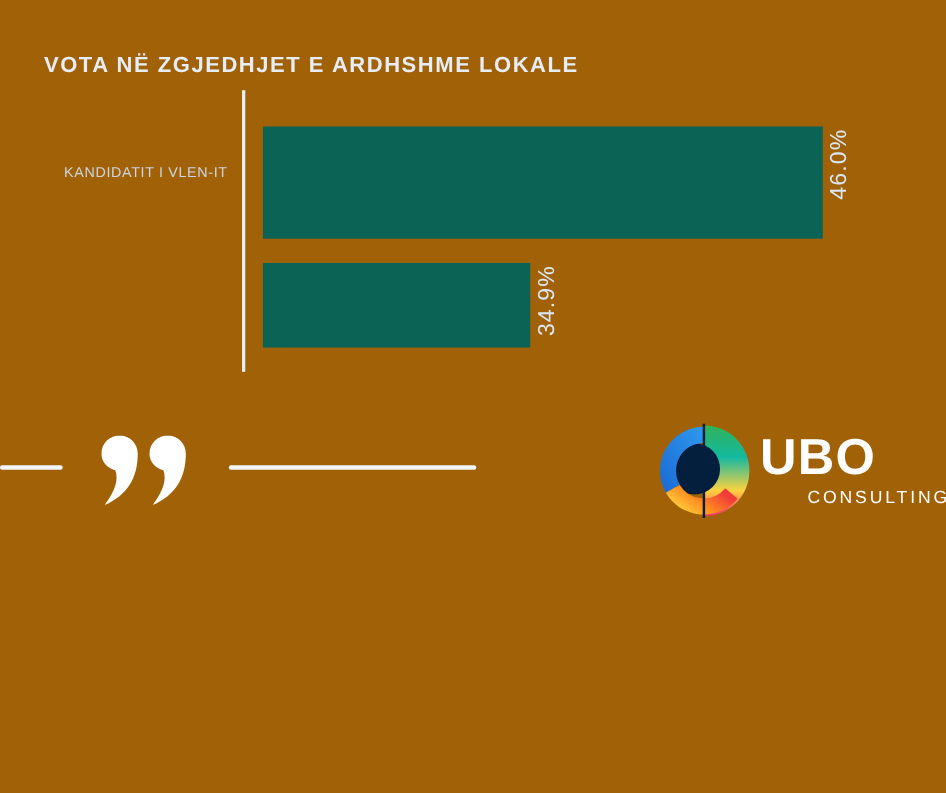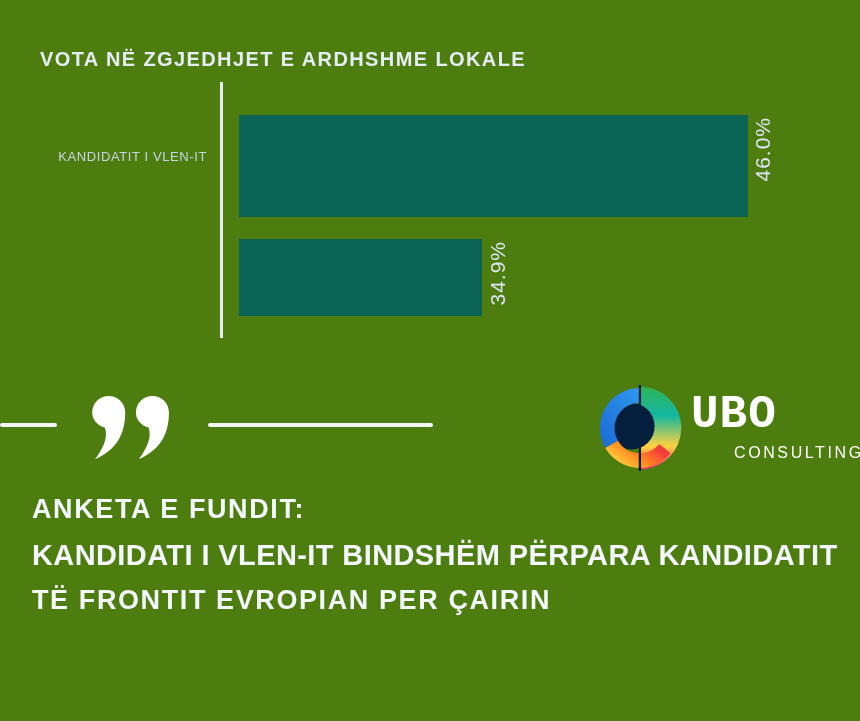--- a/index.html
+++ b/index.html
@@ -6,21 +6,21 @@
     margin: 0;
     padding: 0;
     font-family: "Liberation Sans", sans-serif;
   }
   body { background: #041f3d; }
 
   .canvas {
     position: relative;
     width: 860px;
     height: 721px;
-    background: #4d7c0f;
+    background: #a16207;
     overflow: hidden;
   }
 
   
   .chart-title {
     position: absolute;
     left: 40px;
     top: 48px;
     margin: 0;
     font-size: 20px;
@@ -92,21 +92,20 @@
   }
   .logo-title {
     position: absolute;
     left: 691px;
     top: 392px;
     font-size: 46px;
     font-weight: 700;
     letter-spacing: 1px;
     color: #ffffff;
     line-height: 1;
-    font-family: Liberation Mono, monospace;
   }
   .logo-subtitle {
     position: absolute;
     left: 734px;
     top: 444px;
     font-size: 16px;
     font-weight: 500;
     letter-spacing: 2.6px;
     color: #ffffff;
   }
@@ -185,19 +184,14 @@
     <path d="M50,2 A48,48 0 0 1 50,98 Z" fill="url(#rightGrad)"></path>
     <circle cx="40" cy="48" r="27" fill="#041f3d"></circle>
     <path d="M50,12 A38,38 0 0 0 17,69" fill="none" stroke="url(#blueGrad)" stroke-width="17"></path>
     <path d="M17,69 A38,38 0 0 0 79,74" fill="none" stroke="url(#warmGrad)" stroke-width="17"></path>
     <rect x="48.6" y="0" width="2.6" height="100" fill="#041f3d"></rect>
   </svg>
 
   <div class="logo-title">UBO</div>
   <div class="logo-subtitle">CONSULTING</div>
 
-  <div class="headline">
-    <div class="hl1">ANKETA E FUNDIT:</div>
-    <div class="hl2">KANDIDATI I VLEN-IT BINDSHËM PËRPARA KANDIDATIT</div>
-    <div class="hl3">TË FRONTIT EVROPIAN PER ÇAIRIN</div>
-  </div>
 
 </div>
 
 </body></html>

